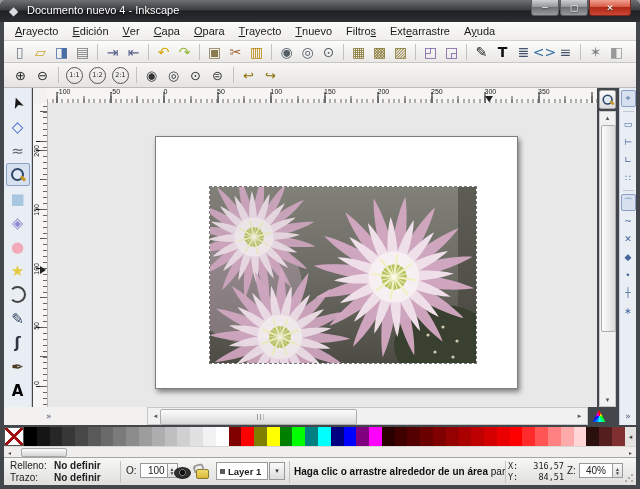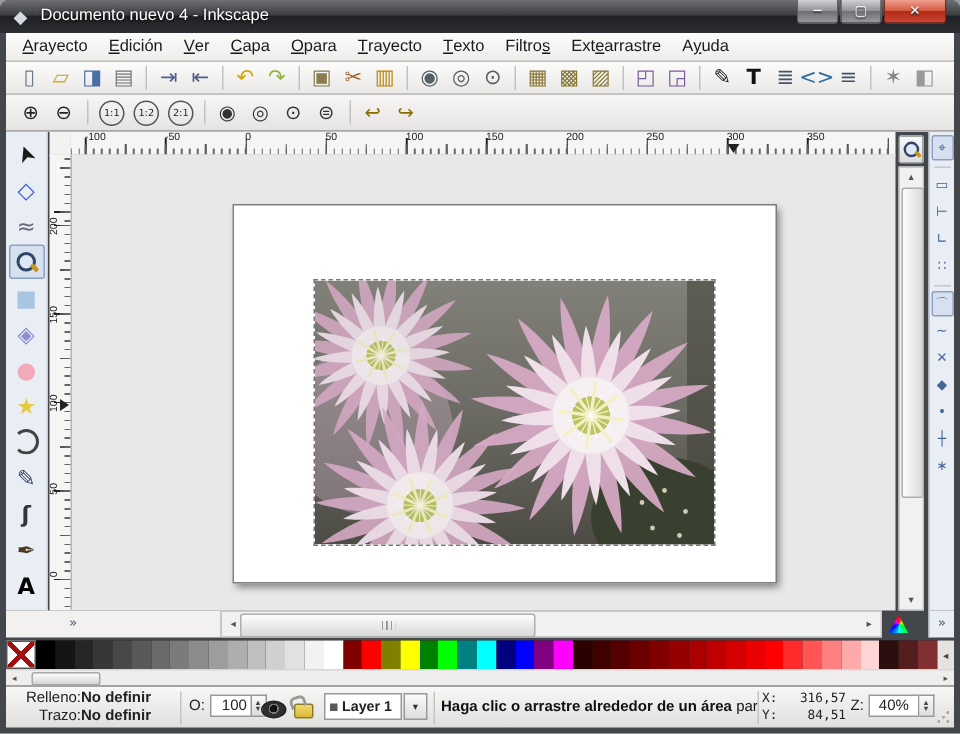--- a/index.html
+++ b/index.html
@@ -104,21 +104,21 @@
   .palstrip div{flex:1;}
   .palarrow{width:11px;flex:0 0 auto;background:#e4e3e1;display:flex;align-items:center;justify-content:center;font-size:7px;color:#444;}
   .palscroll{position:absolute;left:4px;top:446px;width:632px;height:11px;background:#efeeec;border-top:1px solid #d8d6d3;box-sizing:border-box;display:flex;align-items:center;}
   .psarrow{width:11px;height:9px;display:flex;align-items:center;justify-content:center;font-size:6px;color:#555;}
   .psthumb{width:44px;height:7px;background:linear-gradient(#fdfdfd,#d5d5d5);border:1px solid #a8a8a8;border-radius:2px;margin-left:6px;}
   .psspace{flex:1;}
   
   .statusbar{position:absolute;left:4px;top:457px;width:632px;height:28px;background:linear-gradient(#f7f7f6,#e0dfdd);
     border-top:1px solid #a8a6a3;font-size:10px;color:#222;box-sizing:border-box;}
   .fsblock{position:absolute;left:6px;top:2px;line-height:12px;}
-  .fsrow{display:flex;text-align:right;}
+  .fsrow{display:flex;}
   .fslabel{width:44px;color:#222;}
   .fsval{font-weight:bold;}
   .ssep{position:absolute;top:3px;width:1px;height:22px;background:#c5c3c0;}
   .opgroup{position:absolute;left:122px;top:5px;display:flex;align-items:center;}
   .spinbox{background:#fff;border:1px solid #999;height:15px;display:flex;align-items:center;justify-content:flex-end;
     padding:0 2px;box-sizing:border-box;font-size:10px;}
   .spinner{width:10px;height:15px;border:1px solid #999;border-left:none;background:linear-gradient(#fafafa,#ddd);
     display:flex;flex-direction:column;align-items:center;justify-content:center;font-size:5px;color:#444;line-height:4px;box-sizing:border-box;}
   .eyeicon{position:absolute;left:170px;top:9px;width:15px;height:10px;border-radius:50%;
     background:radial-gradient(circle at 50% 45%,#111 0 2.5px,#777 2.5px 3.5px,#30302e 3.5px);border:1px solid #222;}
@@ -185,21 +185,21 @@
         <span>para</span>
       </div>
       <div class="menu-item">
         <span></span>
         <u>T</u>
         <span>rayecto</span>
       </div>
       <div class="menu-item">
         <span></span>
         <u>T</u>
-        <span>exto</span>
+        <span>nuevo</span>
       </div>
       <div class="menu-item">
         <span>Filtro</span>
         <u>s</u>
         <span></span>
       </div>
       <div class="menu-item">
         <span>Ext</span>
         <u>e</u>
         <span>arrastre</span>

